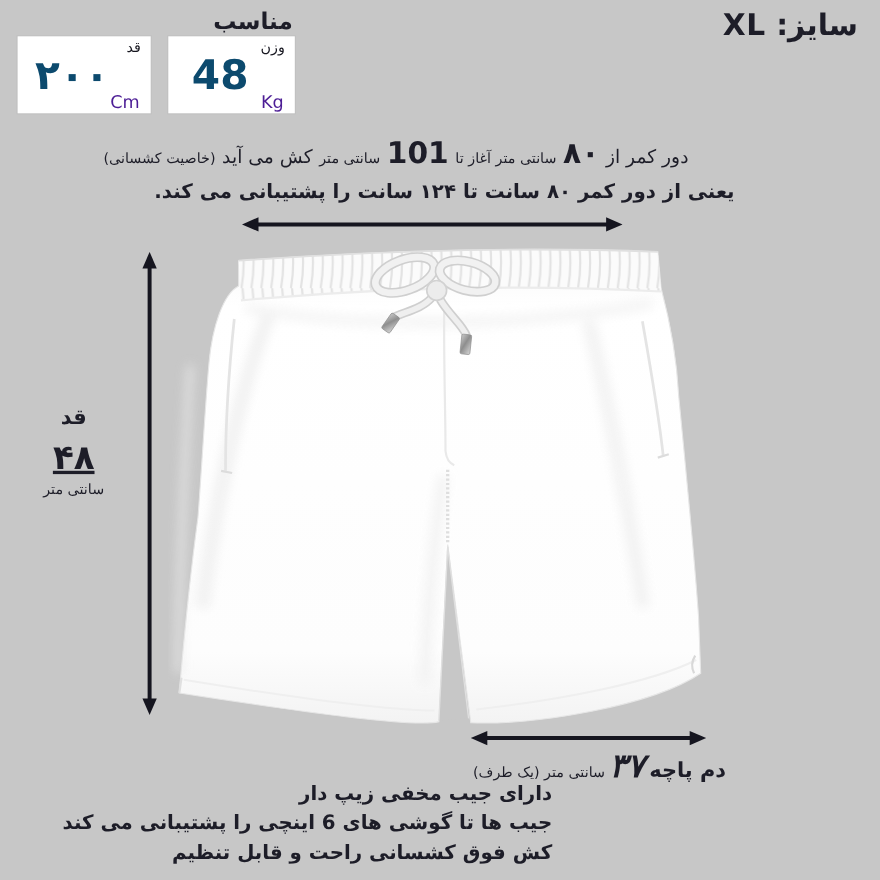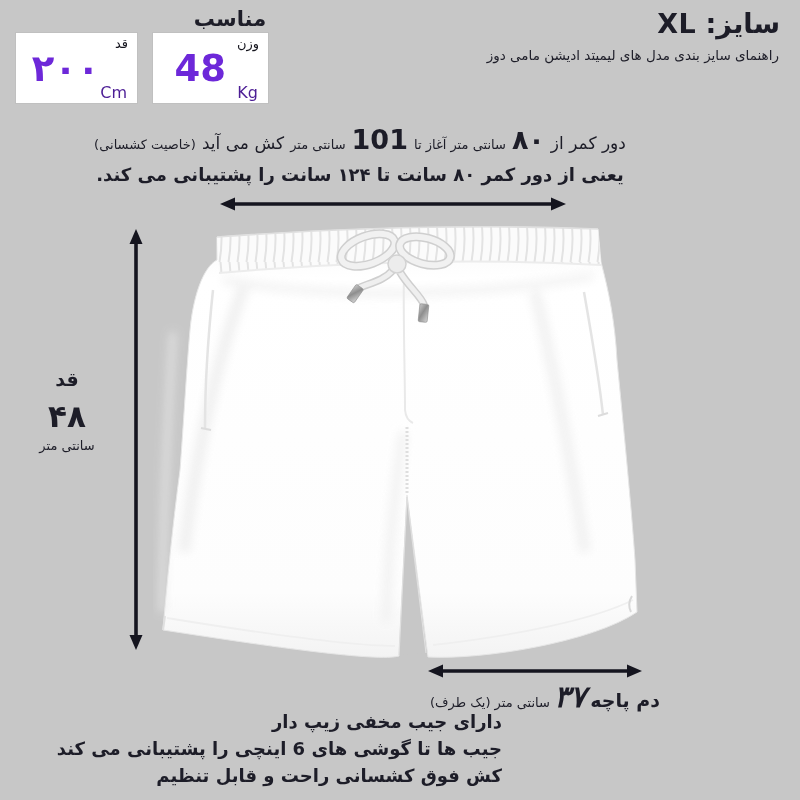--- a/index.html
+++ b/index.html
@@ -12,52 +12,51 @@
   .rtl{direction:rtl;unicode-bidi:embed;}
   
   .size-title{position:absolute;top:8px;right:20px;font-size:27px;font-weight:600;letter-spacing:.5px;}
   .subtitle{position:absolute;top:47px;right:21px;font-size:13.5px;font-weight:500;}
   
   .fit-title{position:absolute;top:7px;left:185px;width:90px;text-align:center;font-size:21px;font-weight:700;}
   .spec-box{position:absolute;top:33px;background:#ffffff;box-shadow:0 0 0 1px rgba(0,0,0,0.03);}
   .box-height{left:16px;width:121px;height:70px;}
   .box-weight{left:153px;width:115px;height:70px;}
   .box-label{position:absolute;top:3px;right:9px;font-size:13px;font-weight:500;color:#16161f;}
-  .box-value{position:absolute;top:8px;left:0;width:82%;text-align:center;font-size:37px;font-weight:700;color:#6d28d9;line-height:56px;}
+  .box-value{position:absolute;top:8px;left:0;width:82%;text-align:center;font-size:37px;font-weight:700;color:#0c4a6e;line-height:56px;}
   .box-unit{position:absolute;bottom:1px;right:10px;font-size:16px;font-weight:500;color:#4c1d95;}
   
   .waist-line1{position:absolute;top:124px;left:0;width:720px;text-align:center;white-space:nowrap;}
   .waist-line1 span{margin:0 3px;}
   .t-md{font-size:17px;font-weight:500;}
   .t-sm{font-size:13px;font-weight:500;}
   .t-num{font-size:27px;font-weight:700;}
-  .waist-line2{position:absolute;top:164px;left:0;width:720px;text-align:center;font-size:18px;font-weight:600;}
+  .waist-line2{position:absolute;top:164px;left:0;width:720px;text-align:center;font-size:18px;font-weight:600;padding-left:44px;}
   
   .arrow{position:absolute;}
   
   .len-block{position:absolute;top:368px;left:22px;width:90px;text-align:center;}
   .len-label{font-size:19px;font-weight:600;}
-  .len-value{font-size:31px;font-weight:700;margin-top:8px;}
+  .len-value{font-size:31px;font-weight:700;margin-top:8px;text-decoration:underline;}
   .len-unit{font-size:13px;font-weight:500;margin-top:4px;}
   
   .hem-label-row{position:absolute;top:679px;left:412px;width:266px;text-align:center;white-space:nowrap;}
   .hem-label-row span{margin:0 2px;}
   .hem-t{font-size:19px;font-weight:600;}
   .hem-num{font-size:30px;font-weight:700;font-style:italic;}
   .hem-u{font-size:13px;font-weight:500;}
   
   .features{position:absolute;top:708px;left:12px;width:490px;text-align:right;font-size:18px;font-weight:600;line-height:27px;}
 </style>
 </head>
 <body>
 
 <div class="canvas">
 
   <div class="size-title rtl">سایز: XL</div>
-  <div class="subtitle rtl">راهنمای سایز بندی مدل های لیمیتد ادیشن مامی دوز</div>
 
   <div class="fit-title rtl">مناسب تا</div>
 
   <div class="spec-box box-height">
     <div class="box-label">قد</div>
     <div class="box-value">۲۰۰</div>
     <div class="box-unit">Cm</div>
   </div>
 
   <div class="spec-box box-weight">

